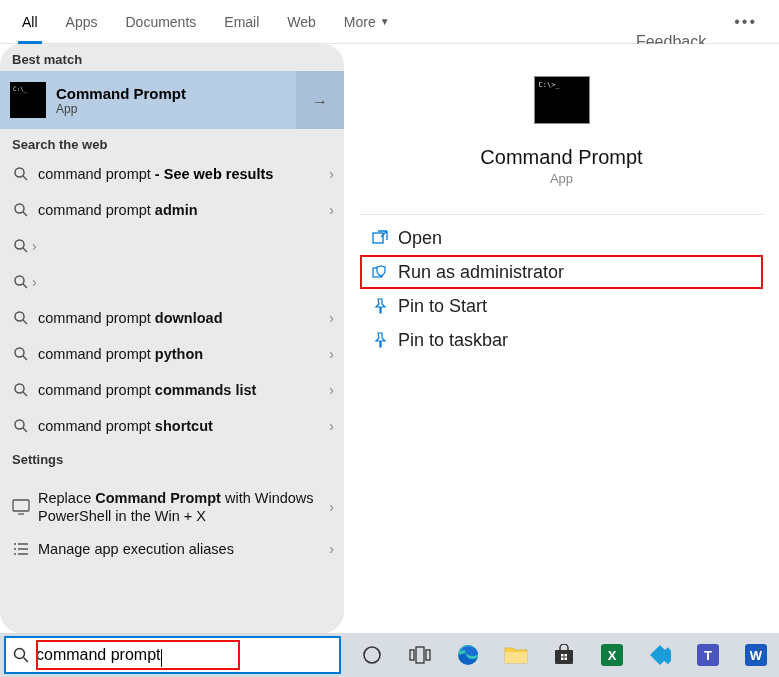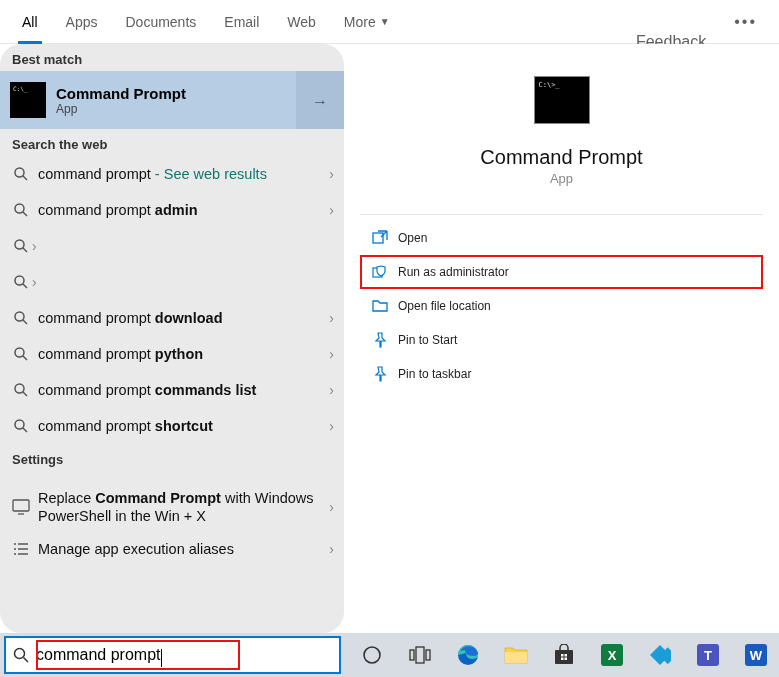--- a/index.html
+++ b/index.html
@@ -25,31 +25,31 @@
   .bm-icon { width: 36px; height: 36px; background: #000; display: inline-block; margin-right: 10px; position:relative;}
   .bm-icon::before{content:"C:\\_";position:absolute;top:3px;left:3px;color:#ddd;font-size:6px;font-family:monospace;}
   .bm-text { display: flex; flex-direction: column; }
   .bm-title { font-size: 15px; font-weight: 600; color: #000; }
   .bm-sub { font-size: 12px; color: #444; }
   .bm-arrow { width: 48px; height: 100%; background: #a9c0d8; display: flex; align-items: center; justify-content: center; color: #555; font-size:16px;}
 
   .row { display: flex; align-items: center; height: 36px; padding: 0 10px; cursor: pointer; }
   .row .ricon { width: 22px; display: flex; align-items: center; justify-content: center; color: #555; }
   .row .rtext { flex: 1; font-size: 14.5px; color: #111; padding-left: 6px; white-space: nowrap; overflow: hidden; text-overflow: ellipsis; }
-  .row .rtext .hint { color: #0f766e; }
+  .row .rtext .hint { color: #000000; font-weight: bold; }
   .row .chev { color: #888; font-size: 14px; }
 
   .detail-card { margin: 16px 16px 0 16px; padding-top: 16px; text-align: center; }
   .detail-icon { width: 56px; height: 48px; background: #000; display: inline-block; border:1px solid #888; position:relative;}
   .detail-icon::before{content:"C:\\>_";position:absolute;top:4px;left:4px;color:#ddd;font-size:7px;font-family:monospace;}
   .detail-title { font-size: 20px; color: #111; margin-top: 18px; }
   .detail-sub { font-size: 13px; color: #888; margin-top: 2px; }
 
   .actions { margin: 28px 16px 0 16px; border-top: 1px solid #e6e6e6; padding-top: 6px; }
-  .action { display: flex; align-items: center; height: 34px; padding: 0 6px; font-size: 12px; color: #222; cursor: pointer; border: 2px solid transparent; }
+  .action { display: flex; align-items: center; height: 34px; padding: 0 6px; font-size: 18px; color: #222; cursor: pointer; border: 2px solid transparent; }
   .action.highlight { border: 2px solid #e11; }
   .action .aicon { width: 24px; color: #0078d4; display:flex; align-items:center; justify-content:center;}
   .action .atext { padding-left: 6px; }
 
   .taskbar { position: absolute; bottom: 0; left: 0; right: 0; height: 44px; background: #d7dde3; display: flex; align-items: center; }
   .search-wrap { position: relative; height: 38px; width: 340px; margin: 3px 0 3px 4px; border: 2px solid #0078d4; background: #fff; display: flex; align-items: center; }
   .search-ico { width: 30px; display: flex; align-items: center; justify-content: center; color: #333; }
   .search-redbox{position:absolute;left:30px;top:2px;bottom:2px;width:204px;border:2px solid #e11;pointer-events:none;}
   .cursor-bar{display:inline-block;width:1px;height:18px;background:#000;position:relative;top:3px;}
 
@@ -223,28 +223,20 @@
             <svg width="16" height="16" viewBox="0 0 16 16">
               <rect x="1" y="4" width="9" height="9" fill="none" stroke="#0078d4" stroke-width="1.2"></rect>
               <path d="M9 2 l4 1 v4 c0 3 -4 5 -4 5 s-4 -2 -4 -5 v-4 z" fill="#fff" stroke="#0078d4" stroke-width="1.2"></path>
             </svg>
           </span>
           <span class="atext">Run as administrator</span>
         </div>
         <div class="action">
           <span class="aicon">
             <svg width="16" height="16" viewBox="0 0 16 16">
-              <path d="M1 3 h5 l2 2 h7 v8 h-14 z" fill="none" stroke="#0078d4" stroke-width="1.3"></path>
-            </svg>
-          </span>
-          <span class="atext">Open file location</span>
-        </div>
-        <div class="action">
-          <span class="aicon">
-            <svg width="16" height="16" viewBox="0 0 16 16">
               <path d="M6 1 h4 v5 l3 3 h-4 v6 l-1 0 v-6 h-4 l3 -3 z" fill="none" stroke="#0078d4" stroke-width="1.2"></path>
             </svg>
           </span>
           <span class="atext">Pin to Start</span>
         </div>
         <div class="action">
           <span class="aicon">
             <svg width="16" height="16" viewBox="0 0 16 16">
               <path d="M6 1 h4 v5 l3 3 h-4 v6 l-1 0 v-6 h-4 l3 -3 z" fill="none" stroke="#0078d4" stroke-width="1.2"></path>
             </svg>

